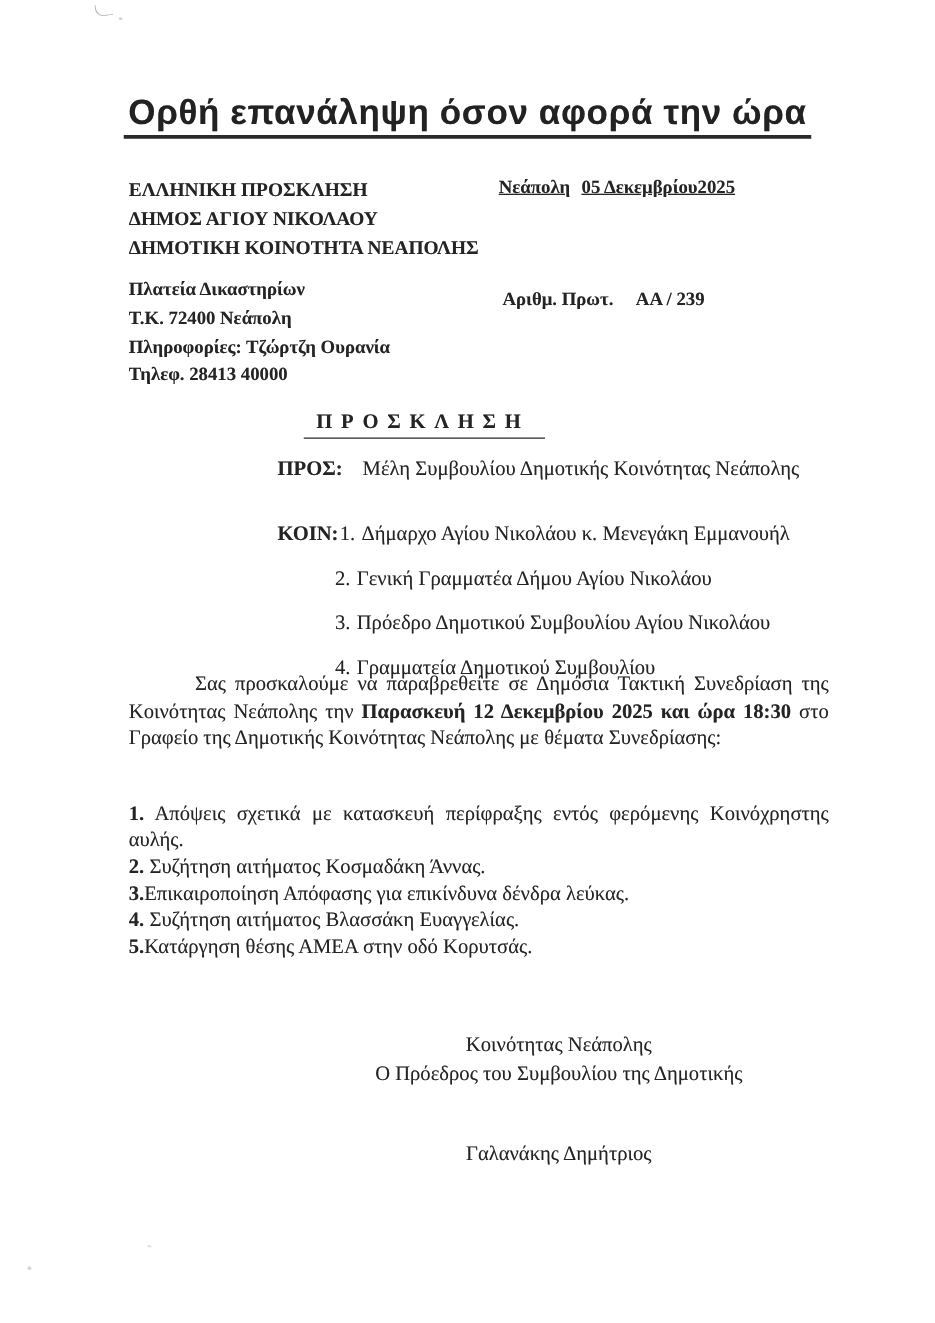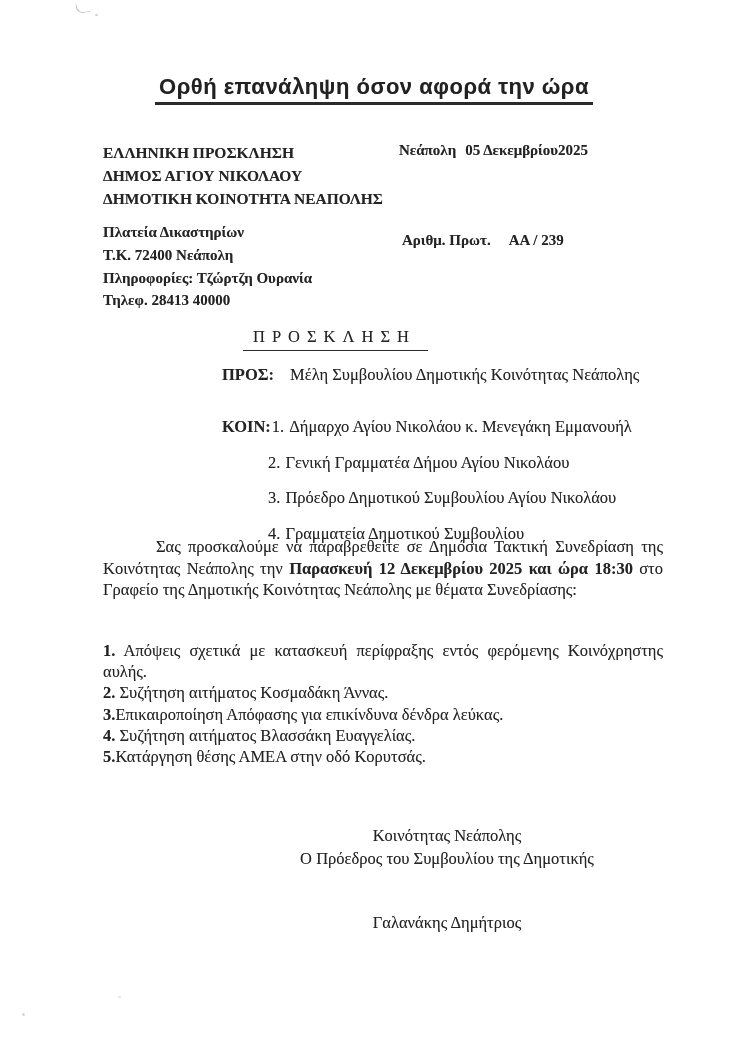--- a/index.html
+++ b/index.html
@@ -18,21 +18,21 @@
   .doc-title-wrap {
     position: absolute;
     top: 74px; left: 0;
     width: 100%;
     text-align: center;
   }
   .doc-title {
     display: inline-block;
     font-family: "Liberation Sans", sans-serif;
     font-weight: bold;
-    font-size: 22px;
+    font-size: 28px;
     letter-spacing: 0.5px;
     color: #222;
     border-bottom: 3px solid #2a2a2a;
     padding: 0 4px 2px 4px;
   }
   
   .org-block {
     position: absolute;
     top: 141px; left: 103px;
     font-family: "Liberation Serif", "DejaVu Serif", serif;
@@ -40,20 +40,21 @@
     font-size: 15.5px;
     line-height: 23px;
     white-space: nowrap;
   }
   .date-line {
     position: absolute;
     top: 142px; left: 399px;
     font-weight: bold;
     font-size: 15px;
     white-space: nowrap;
+    text-decoration: underline;
   }
   .date-line .date-value { margin-left: 9px; }
   .addr-block {
     position: absolute;
     top: 221px; left: 103px;
     font-weight: bold;
     font-size: 15px;
     line-height: 22.8px;
     white-space: nowrap;
   }
@@ -65,21 +66,21 @@
     white-space: nowrap;
   }
   .protocol-line .protocol-value { margin-left: 18px; }
   
   .invitation-heading-wrap {
     position: absolute;
     top: 327px; left: 243px;
   }
   .invitation-heading {
     display: inline-block;
-    font-weight: normal;
+    font-weight: bold;
     font-size: 16.5px;
     letter-spacing: 7px;
     border-bottom: 1.5px solid #2a2a2a;
     padding: 0 12px 3px 10px;
     white-space: nowrap;
   }
   
   .pros-line {
     position: absolute;
     top: 365px; left: 222px;

